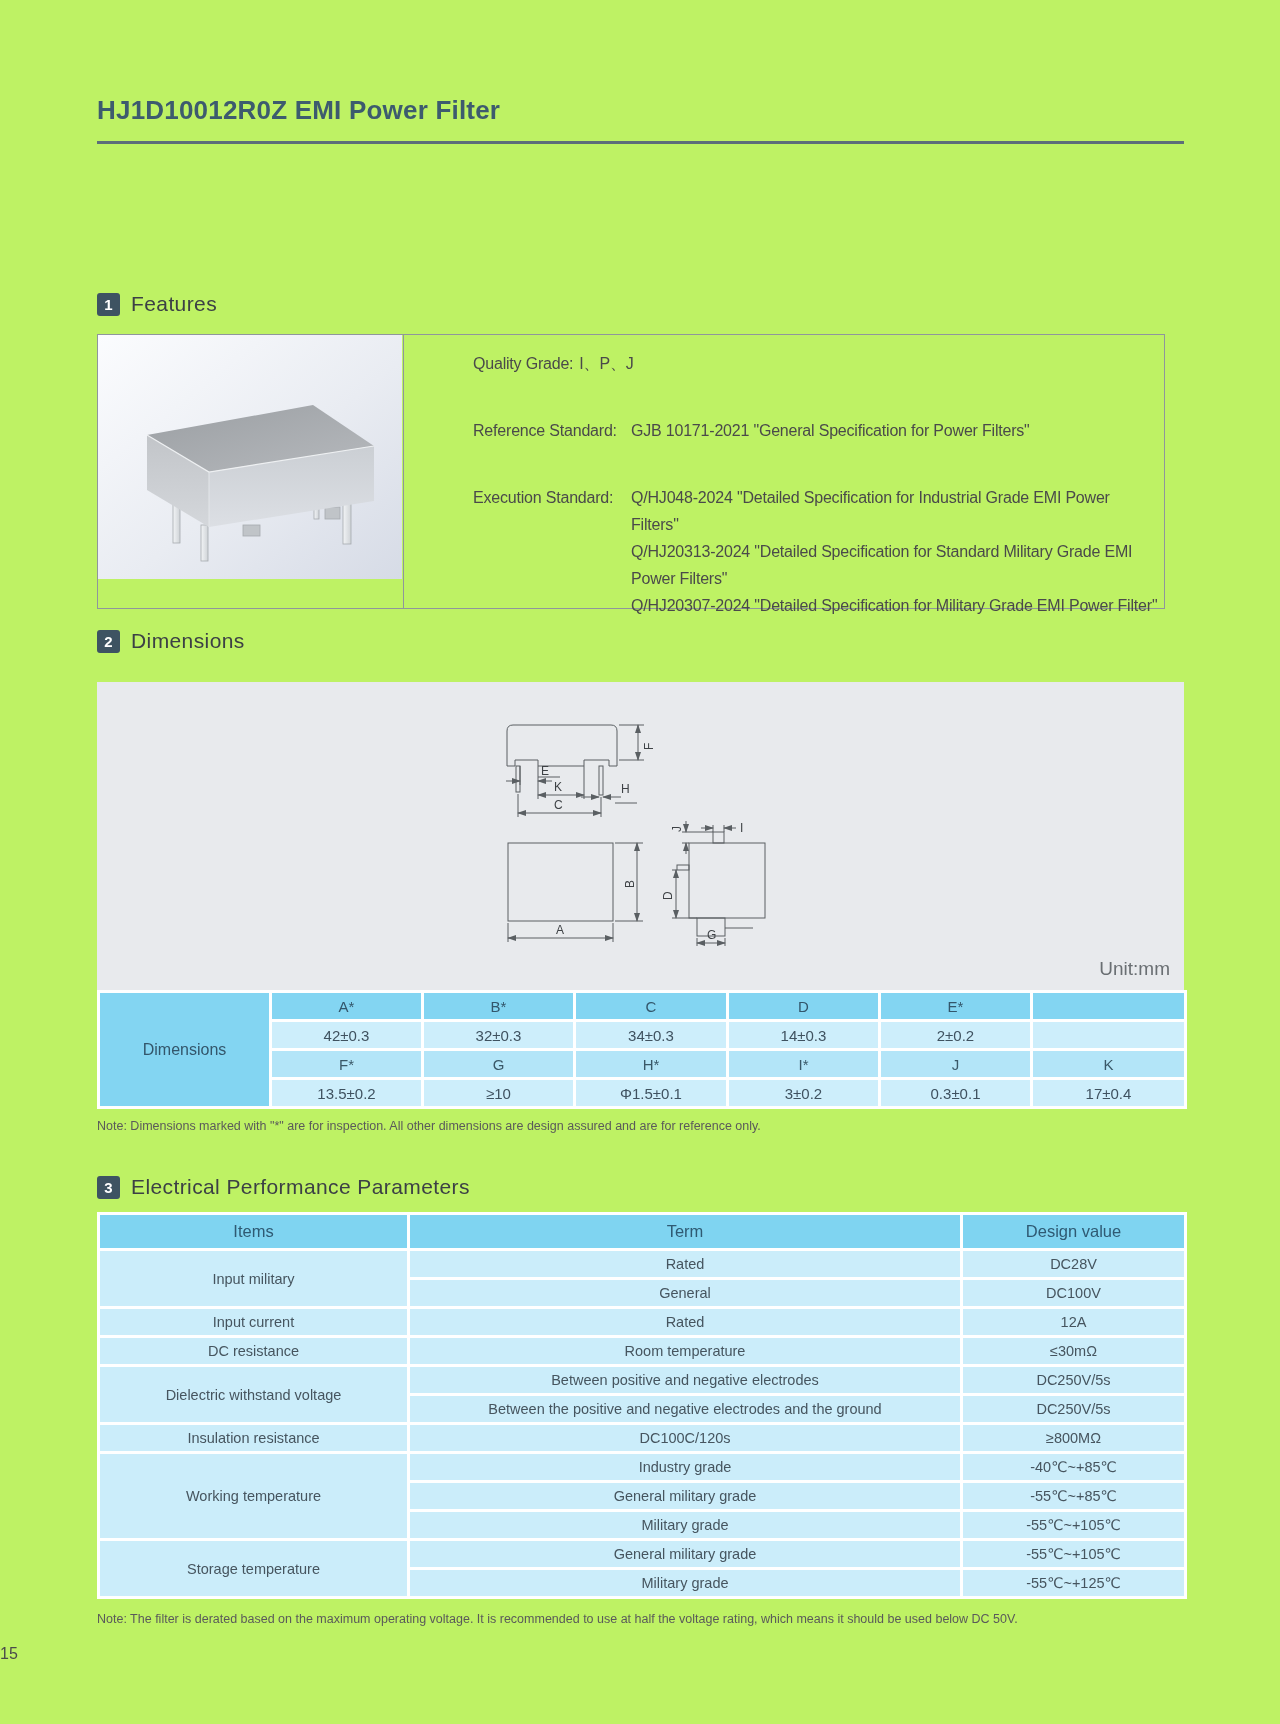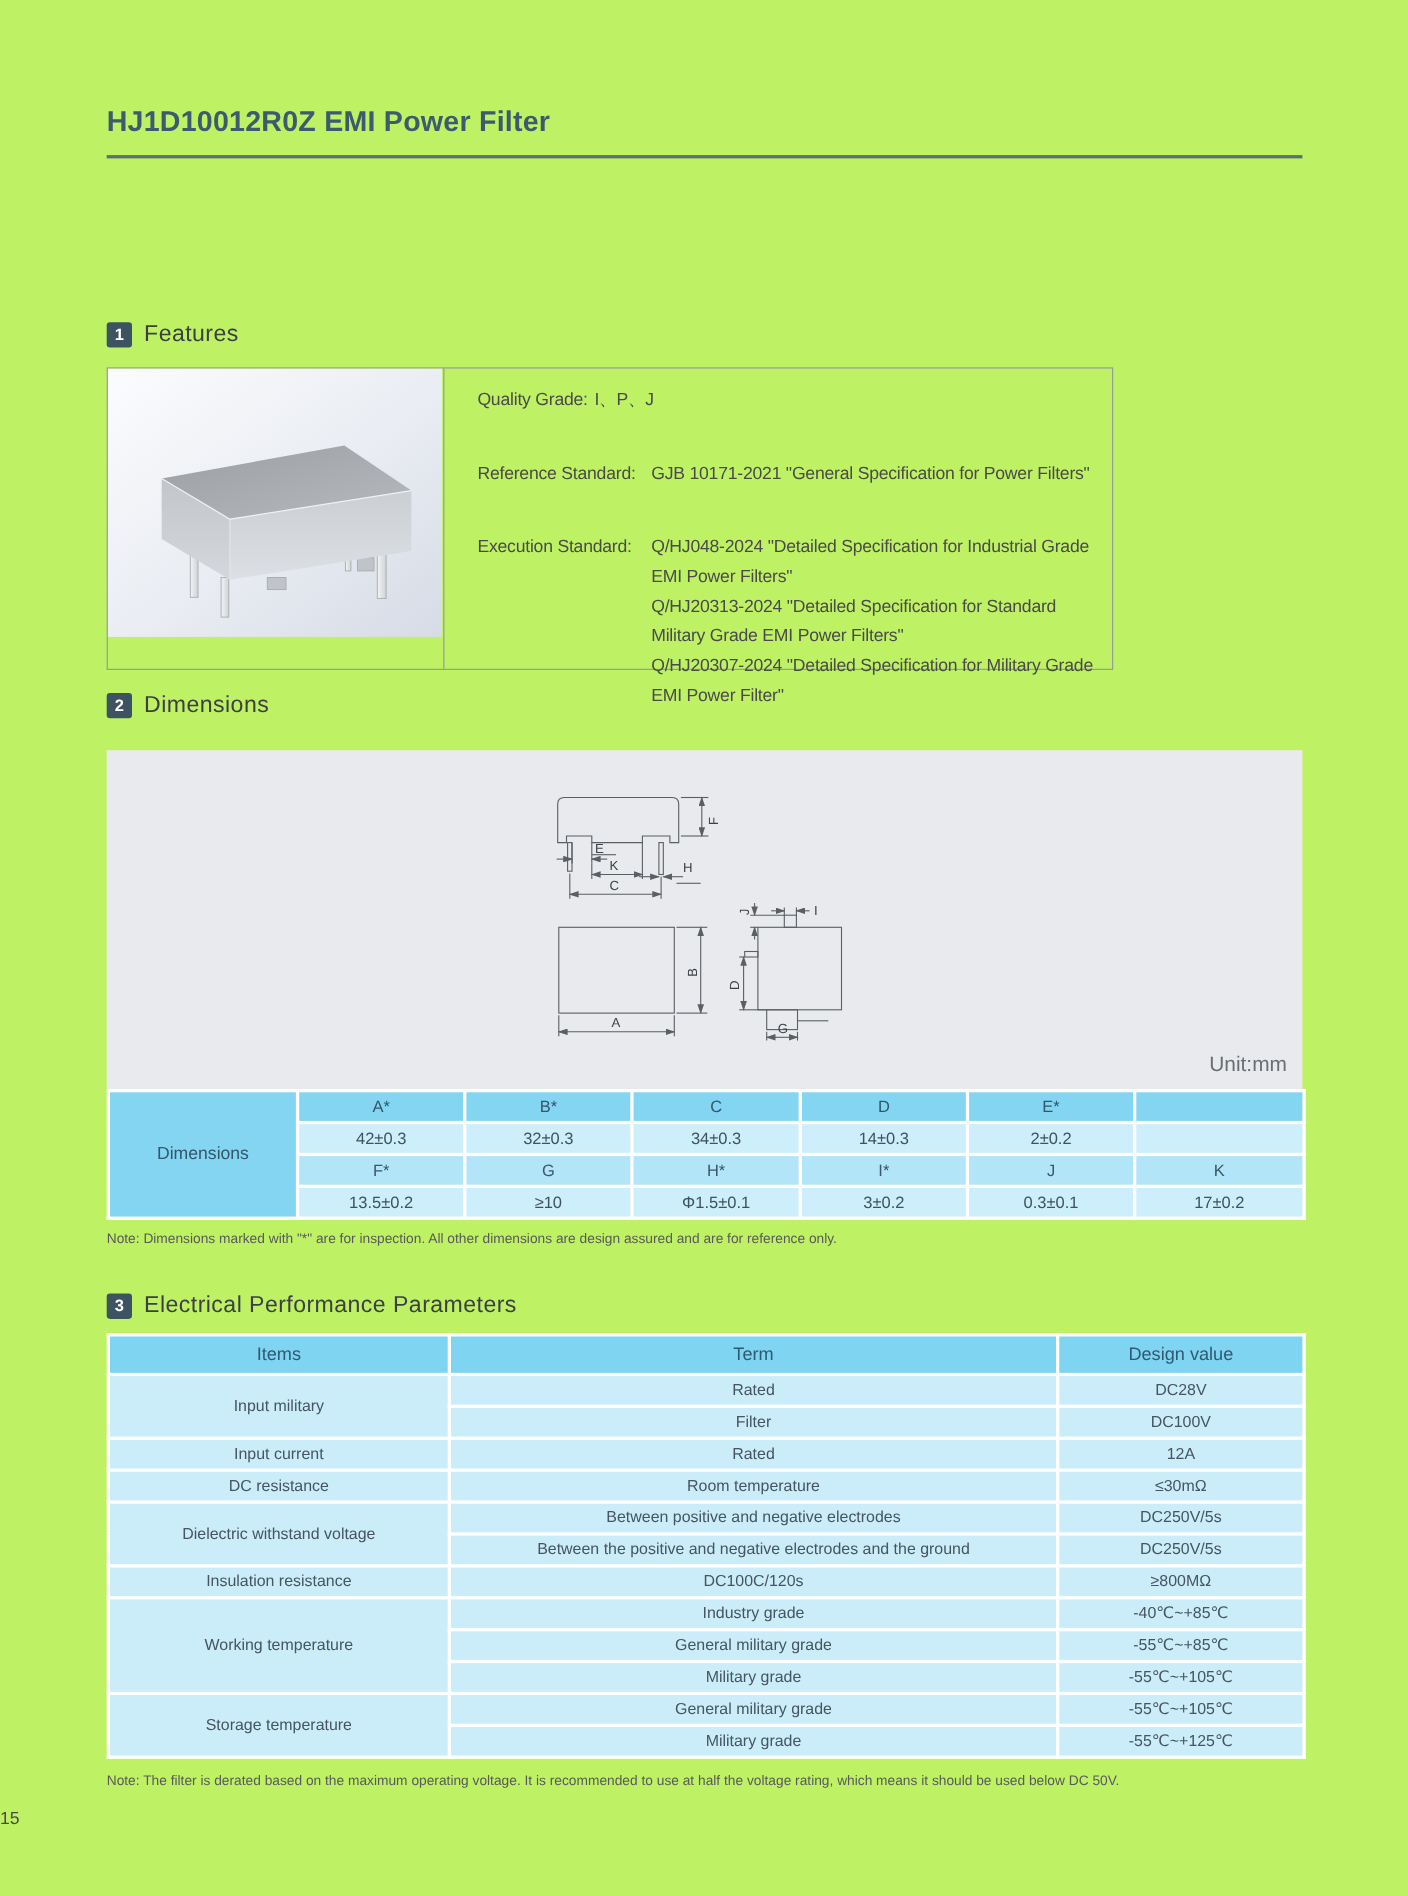--- a/index.html
+++ b/index.html
@@ -9,22 +9,22 @@
   .title{position:absolute;left:97px;top:95px;margin:0;font-size:26px;font-weight:bold;
          color:#3d5b6e;letter-spacing:.2px;}
   .rule{position:absolute;left:97px;top:141px;width:1087px;height:3px;background:#5d6e79;}
 
   .sec{position:absolute;left:97px;display:flex;align-items:center;gap:11px;}
   .sec .num{width:23px;height:23px;background:#3e5362;color:#fff;font-size:15px;font-weight:bold;
             display:flex;align-items:center;justify-content:center;border-radius:3px;}
   .sec .t{font-size:21px;color:#3c4045;letter-spacing:.4px;}
   #sec1{top:292px}#sec2{top:629px}#sec3{top:1175px}
 
-  .features{position:absolute;left:97px;top:334px;width:915px;height:275px;
-            border:1px solid #8f969c;display:flex;box-sizing:border-box;}
+  .features{position:absolute;left:97px;top:334px;width:1068px;height:275px;
+            border:1px solid #8f969c;display:flex;box-sizing:border-box;gap:39px;}
   .f-img{width:305px;border-right:1px solid #8f969c;flex-shrink:0;}
   .f-img svg{display:block;}
   .f-text{flex:1;padding:15px 5px 0 30px;font-size:16px;letter-spacing:-.2px;
           color:#4a4a4a;line-height:27px;min-width:0;}
   .f-rowq{display:flex;gap:6px;}
   .f-row{display:flex;margin-top:40px;}
   .f-label{width:158px;flex-shrink:0;}
   .f-val{flex:1;}
 
   .gray{position:absolute;left:97px;top:682px;width:1087px;height:308px;background:#e8eaed;}
@@ -249,21 +249,21 @@
       <td>I*</td>
       <td>J</td>
       <td>K</td>
     </tr>
     <tr class="vr">
       <td>13.5±0.2</td>
       <td>≥10</td>
       <td>Φ1.5±0.1</td>
       <td>3±0.2</td>
       <td>0.3±0.1</td>
-      <td>17±0.2</td>
+      <td>17±0.4</td>
     </tr>
   </tbody>
     </table>
   <div class="note" id="note1">Note: Dimensions marked with "*" are for inspection. All other dimensions are design assured and are for reference only.</div>
 
   <div class="sec" id="sec3">
     <span class="num">3</span>
     <span class="t">Electrical Performance Parameters</span>
   </div>
 
@@ -278,21 +278,21 @@
       <th>Items</th>
       <th>Term</th>
       <th>Design value</th>
     </tr>
     <tr>
       <td rowspan="2">Input military</td>
       <td>Rated</td>
       <td>DC28V</td>
     </tr>
     <tr>
-      <td>Filter</td>
+      <td>General</td>
       <td>DC100V</td>
     </tr>
     <tr>
       <td>Input current</td>
       <td>Rated</td>
       <td>12A</td>
     </tr>
     <tr>
       <td>DC resistance</td>
       <td>Room temperature</td>

